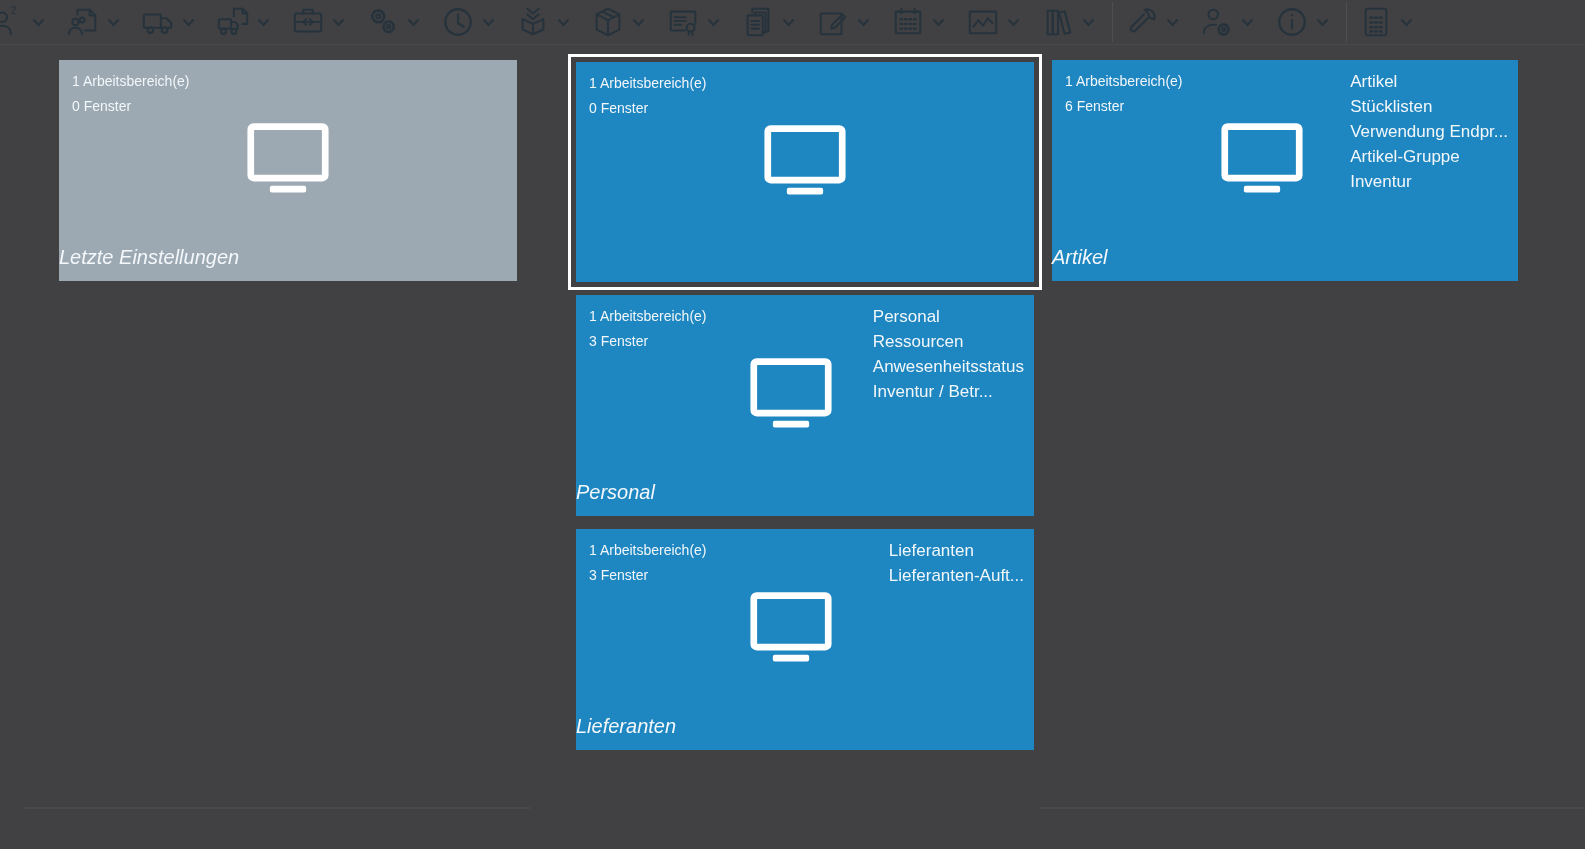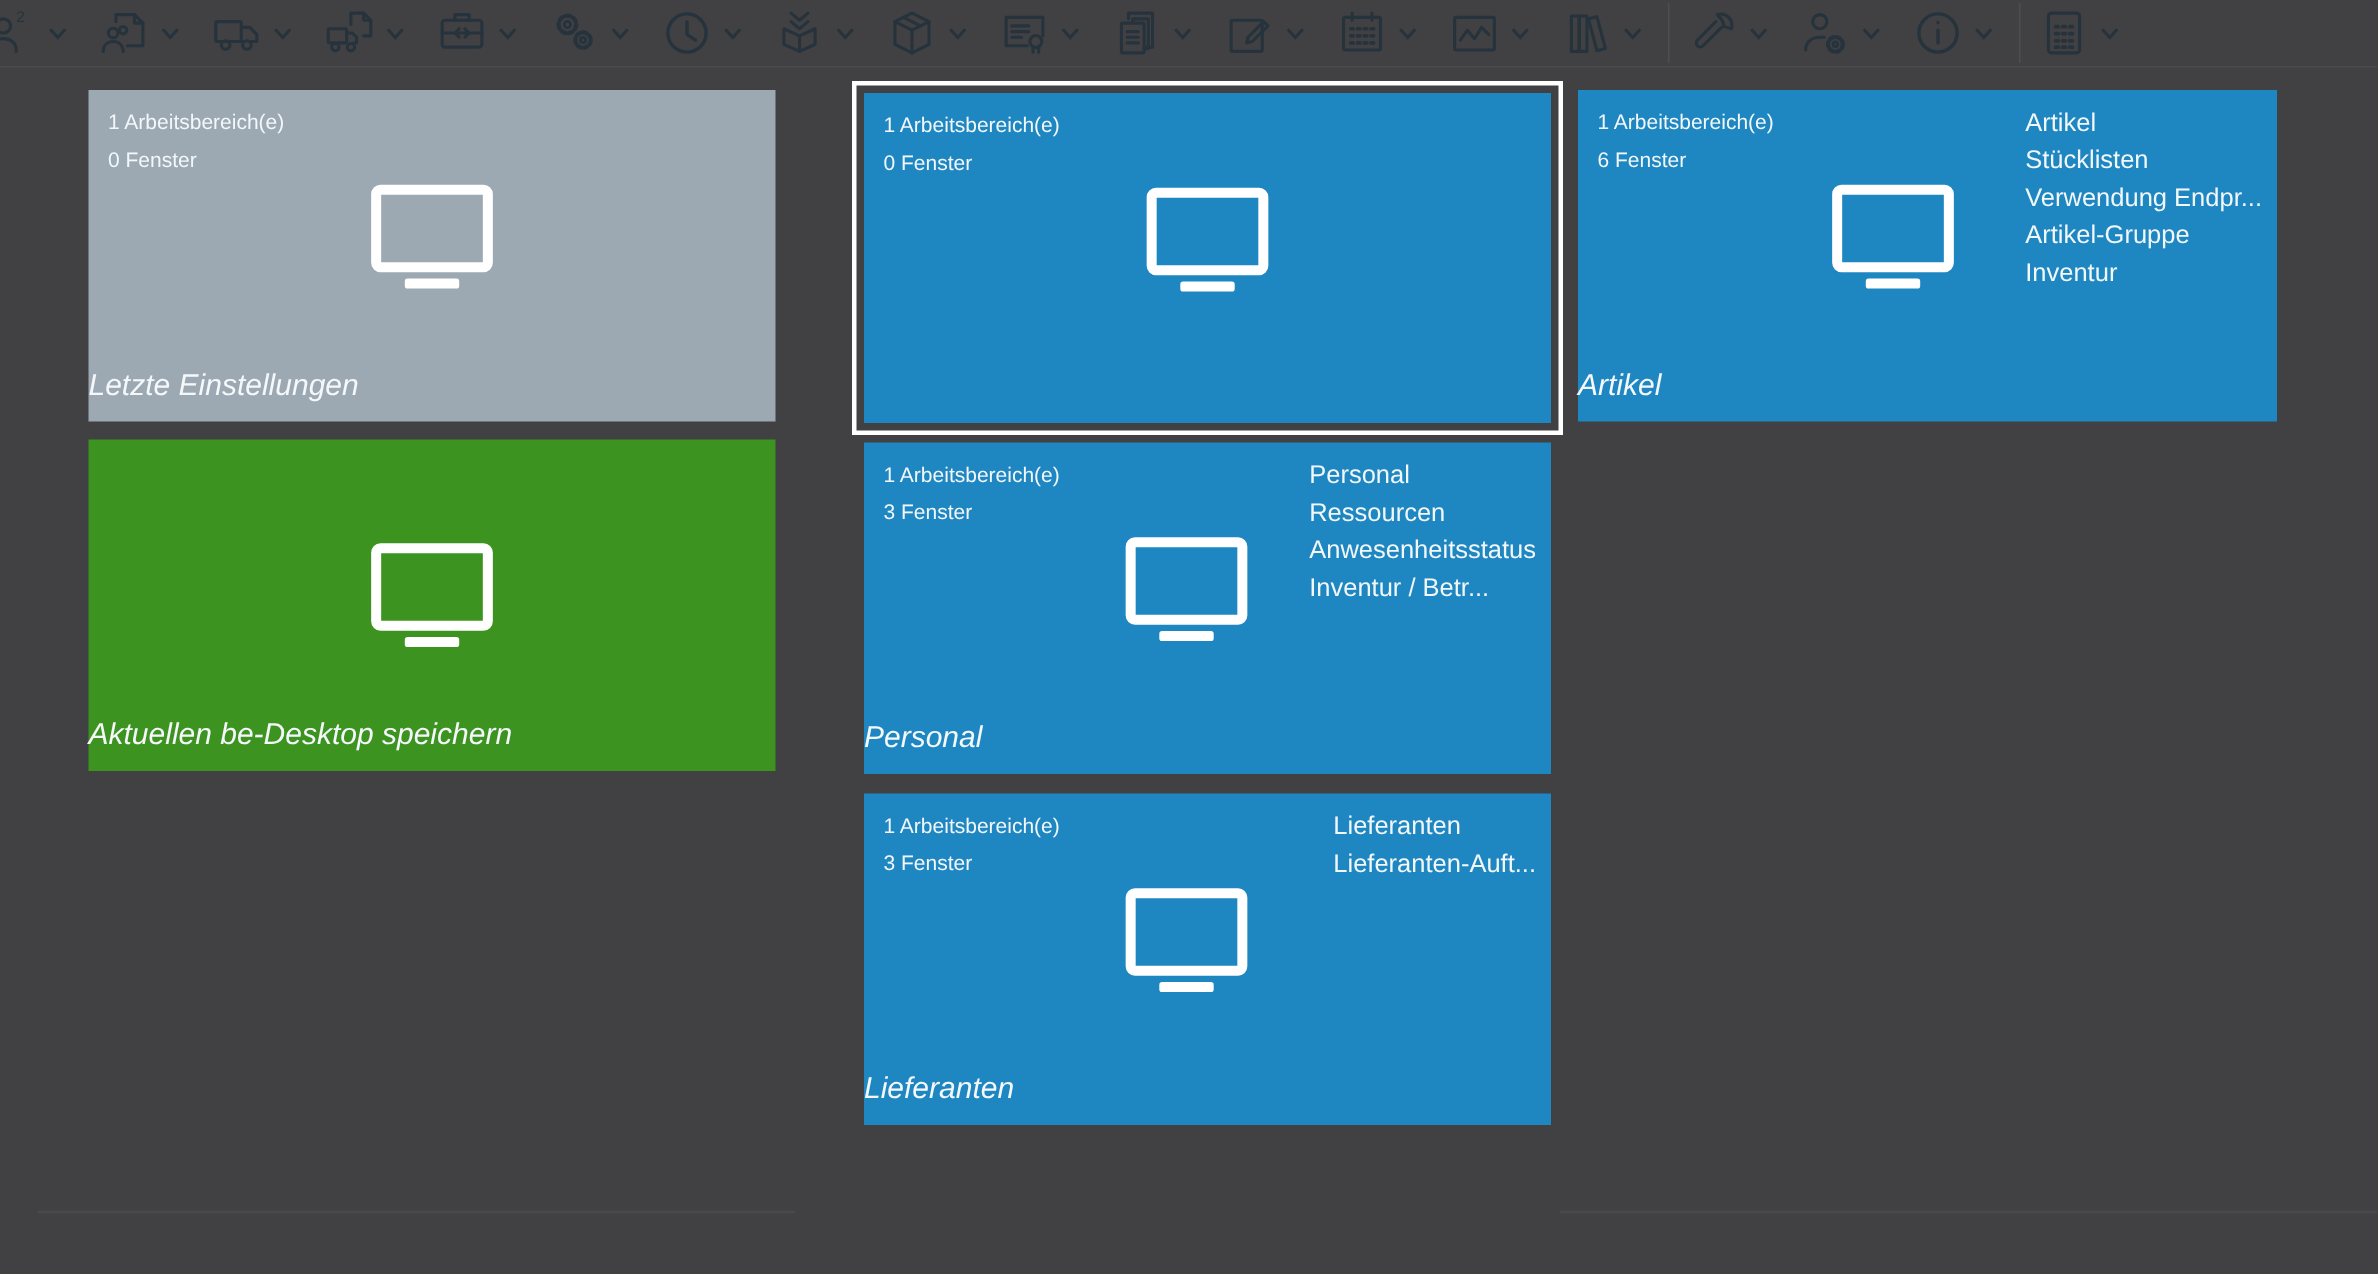--- a/index.html
+++ b/index.html
@@ -338,27 +338,20 @@
     <div class="tile-windows">
       <div>Artikel</div>
       <div>Stücklisten</div>
       <div>Verwendung Endpr...</div>
       <div>Artikel-Gruppe</div>
       <div>Inventur</div>
     </div>
     <div class="tile-title">Artikel</div>
   </div>
 
-  <div class="tile green" style="left: 59px; top: 293px; width: 458px; height: 221px; background: rgb(61, 147, 32);">
-    <svg class="monitor" viewBox="0 0 88 76" fill="none">
-      <rect x="5" y="4" width="78" height="54" rx="3" stroke="#ffffff" stroke-width="7"></rect>
-      <rect x="25" y="66" width="38" height="7" rx="2" fill="#ffffff"></rect>
-    </svg>
-    <div class="tile-title">Aktuellen be-Desktop speichern</div>
-  </div>
 
   <div class="tile" style="left: 576px; top: 295px; width: 458px; height: 221px; background: rgb(30, 134, 193);">
     <div class="tile-info">
       <div>1 Arbeitsbereich(e)</div>
       <div>3 Fenster</div>
     </div>
     <svg class="monitor" viewBox="0 0 88 76" fill="none" style="left:47%;">
       <rect x="5" y="4" width="78" height="54" rx="3" stroke="#ffffff" stroke-width="7"></rect>
       <rect x="25" y="66" width="38" height="7" rx="2" fill="#ffffff"></rect>
     </svg>

